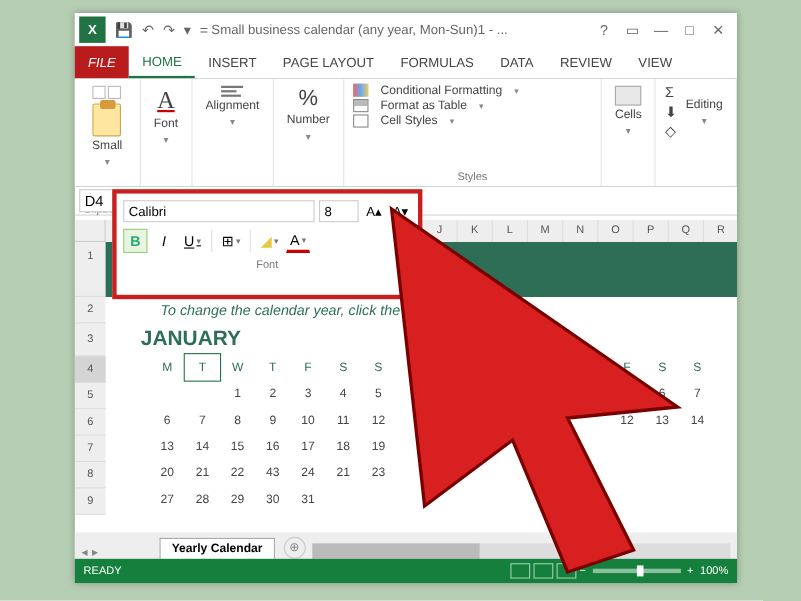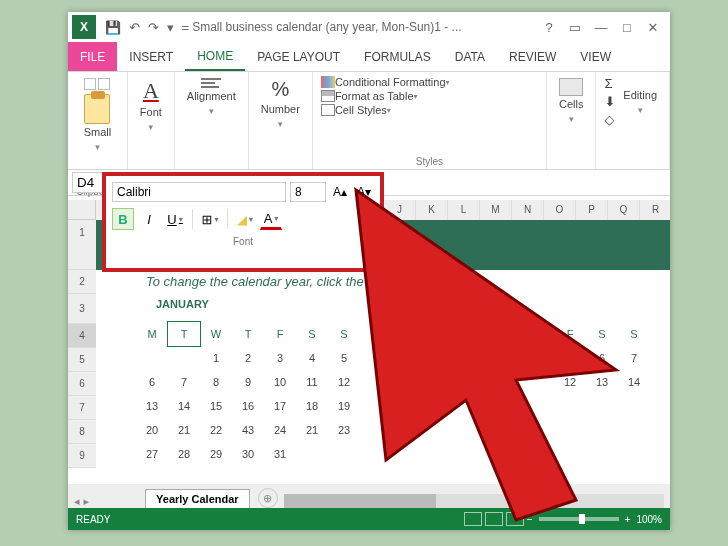--- a/index.html
+++ b/index.html
@@ -7,40 +7,40 @@
 .window { position: absolute; left: 68px; top: 12px; width: 602px; height: 518px; background: #fff; box-shadow: 0 0 6px rgba(0,0,0,.3); }
 .titlebar { height: 30px; background: #fff; display: flex; align-items: center; font-size: 11px; color: #444; }
 .titlebar .excel-icon { width: 24px; height: 24px; margin-left: 4px; background: #217346; display:flex; align-items:center; justify-content:center; color:#fff; font-weight:bold; font-size:12px; }
 .titlebar .qat { display:flex; gap:2px; margin-left:6px; align-items:center; }
 .titlebar .qat span { font-size:13px; color:#666; cursor:pointer; padding:2px 3px; }
 .titlebar .title { flex:1; text-align:left; color:#666; font-size:12px; overflow:hidden; text-overflow:ellipsis; white-space:nowrap; }
 .titlebar .winbtns { display:flex; gap:4px; margin-right:6px; }
 .titlebar .winbtns span { width:22px; height:20px; display:flex; align-items:center; justify-content:center; font-size:13px; color:#666; cursor:pointer; }
 .tabs { height: 30px; display:flex; border-bottom:1px solid #d4d4d4; font-size:12px; }
 .tabs .tab { padding:0 12px; display:flex; align-items:center; color:#444; cursor:pointer; }
-.tabs .tab.file { background:#ec4899; color:#fff; font-weight:500; }
+.tabs .tab.file { background:#b91c1c; color:#fff; font-weight:500;font-style:italic; }
 .tabs .tab.active { color:#217346; border-bottom:2px solid #217346; }
 .ribbon { height:98px; background:#fff; border-bottom:1px solid #d4d4d4; display:flex; font-size:11px; color:#444; }
 .ribbon-group { border-right:1px solid #e5e5e5; padding:4px 8px 2px 8px; display:flex; flex-direction:column; justify-content:space-between; }
 .ribbon-group .label { text-align:center; font-size:10px; color:#777; padding-top:2px;margin-top:30px; }
 .big-btn { display:flex; flex-direction:column; align-items:center; justify-content:center; gap:2px; padding:2px 4px; cursor:pointer; }
 .big-btn .mini-grid { display:flex; gap:2px; margin-bottom:2px; }
 .big-btn .mini-grid span { width:12px; height:12px; border:1px solid #bbb; }
 .clipboard-icon { width:26px; height:30px; background:#fce6a0; border:1px solid #c9a94b; border-radius:2px; position:relative; }
 .clipboard-icon::before { content:''; position:absolute; top:-4px; left:6px; width:14px; height:8px; background:#d99a3b; border-radius:2px; }
 .font-icon { font-size:22px; font-family:'Times New Roman',serif; text-decoration:underline; text-decoration-color:#c00; }
 .align-icon { display:flex; flex-direction:column; gap:2px; }
 .align-icon span { width:20px; height:2px; background:#777; }
 .align-icon span:nth-child(2){ width:14px; }
 .align-icon span:nth-child(3){ width:18px; }
 .percent-icon { font-size:20px; }
 .dropdown-a { font-size:9px; color:#888; margin-top:2px; }
 .styles-group { flex:1; }
 .styles-list { display:flex; flex-direction:column; gap:2px; font-size:11px; }
-.styles-list div { display:flex; align-items:center; gap:0; cursor:pointer; }
+.styles-list div { display:flex; align-items:center; gap:11px; cursor:pointer; }
 .cond-icon { width:14px; height:12px; display:inline-flex; }
 .table-icon { width:14px; height:12px; border:1px solid #888; background:linear-gradient(#bbb 50%, transparent 50%); }
 .cell-icon { width:14px; height:12px; border:1px solid #888; }
 .cells-cluster { width:24px; height:18px; background:#e8e8e8; border:1px solid #aaa; }
 .editing-icons { display:flex; flex-direction:column; gap:3px; font-size:13px; }
 .formula-row { height:26px; display:flex; align-items:center; border-bottom:1px solid #d4d4d4; font-size:12px; }
 .namebox { width:88px; border:1px solid #ccc; margin:0 4px; padding:2px 4px; background:#fff; }
 .fx-icon { color:#888; font-style:italic; margin-left:6px; }
 .font-popup { position:absolute; left:102px; top:172px; width:282px; height:100px; background:#fff; border:4px solid #c82020; z-index:5; padding:6px; }
 .font-popup .row1 { display:flex; gap:4px; align-items:center; margin-bottom:6px; }
@@ -58,21 +58,21 @@
 .col-headers div { flex:0 0 32px; text-align:center; border-right:1px solid #ddd; line-height:20px; }
 .selectall { position:absolute; left:0; top:0; width:28px; height:20px; background:#eee; border-right:1px solid #ccc; border-bottom:1px solid #ccc; }
 .grid-body { position:relative; margin-top:0; }
 .row-headers { position:absolute; left:0; top:0; width:28px; background:#eee; font-size:10px; color:#555; }
 .row-headers div { height:24px; line-height:24px; text-align:center; border-bottom:1px solid #ddd; }
 .row-headers div.active { background:#d4d4d4; }
 .content { margin-left:28px; position:relative; }
 .green-bar { height:50px; background:#2e6e57; display:flex; align-items:flex-start; padding-top:4px; }
 .spinner { width:26px; height:28px; background:#8fb49f; margin-left:32px; display:flex; flex-direction:column; align-items:center; justify-content:center; font-size:8px; color:#333; }
 .instruction { height:22px; color:#2e6e57; font-style:italic; font-size:13px; padding-left:50px; padding-top:4px; background:#fff; }
-.month-name { font-size:11px; color:#2e6e57; font-weight:600; padding-left:60px; padding-top:6px; height:30px; }
+.month-name { font-size:19px; color:#2e6e57; font-weight:600; padding-left:32px; padding-top:6px; height:30px; }
 .cal-row { display:flex; height:24px; font-size:11px; color:#444; }
 .cal-row.headers { color:#2e6e57; font-weight:500; }
 .cal-row .rh-spacer { width:40px; }
 .cal-cell { width:32px; text-align:center; line-height:24px; }
 .cal-sel { outline:1px solid #217346; background:#fff; }
 .second-cal { position:absolute; right:20px; top:102px; }
 .sheet-tabs { position:absolute; left:0; right:0; bottom:22px; height:24px; background:#eee; display:flex; align-items:flex-end; font-size:11px; }
 .tab-nav { display:flex; gap:4px; padding:0 6px; color:#888; }
 .sheet-tab { background:#fff; border:1px solid #aaa; border-bottom:none; padding:3px 10px; margin-left:50px; font-weight:bold; }
 .add-sheet { width:20px; height:20px; border:1px solid #ccc; border-radius:50%; margin-left:8px; text-align:center; line-height:18px; color:#888; }
@@ -104,22 +104,22 @@
       <span>?</span>
       <span>▭</span>
       <span>—</span>
       <span>□</span>
       <span>✕</span>
     </div>
   </div>
 
   <div class="tabs">
     <div class="tab file">FILE</div>
+    <div class="tab active">HOME</div>
     <div class="tab">INSERT</div>
-    <div class="tab active">HOME</div>
     <div class="tab">PAGE LAYOUT</div>
     <div class="tab">FORMULAS</div>
     <div class="tab">DATA</div>
     <div class="tab">REVIEW</div>
     <div class="tab">VIEW</div>
   </div>
 
   <div class="ribbon">
     <div class="ribbon-group">
       <div class="big-btn">

